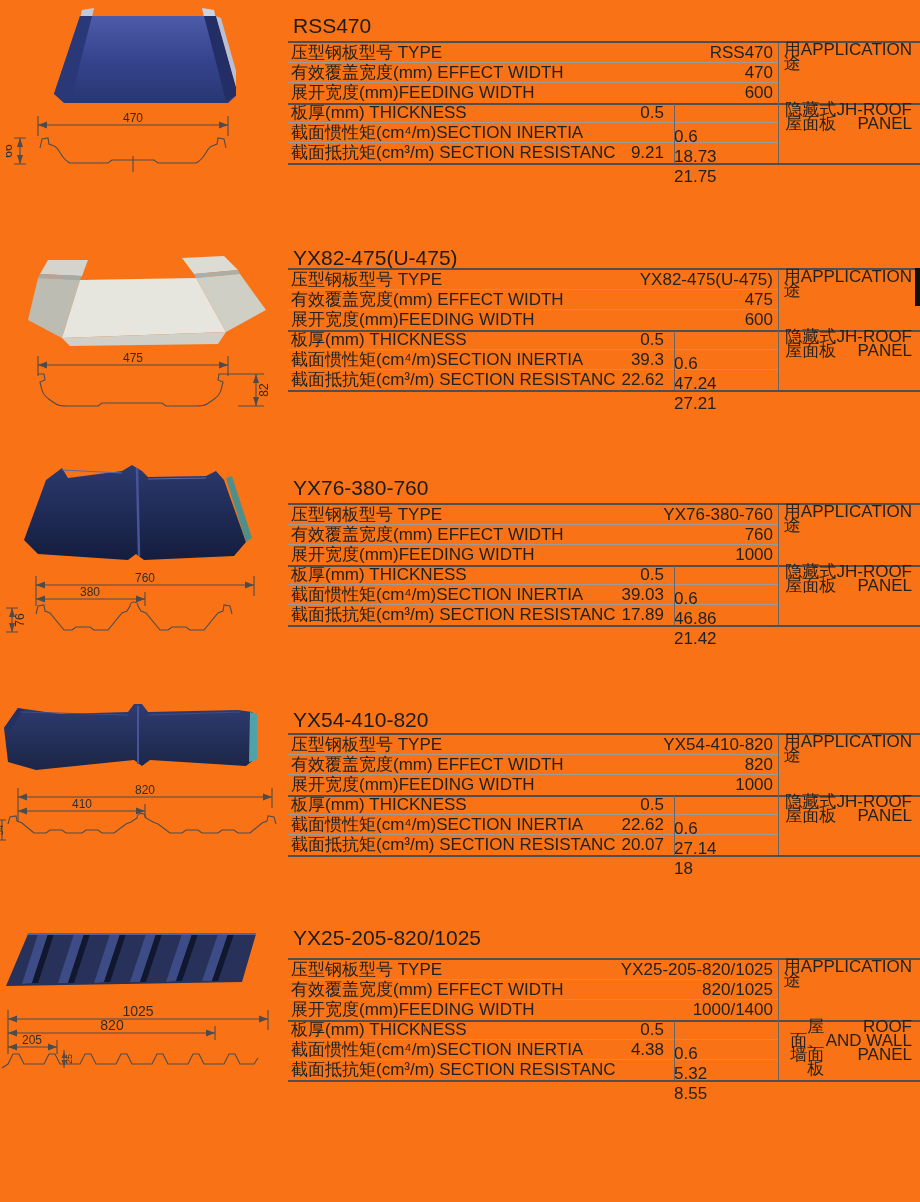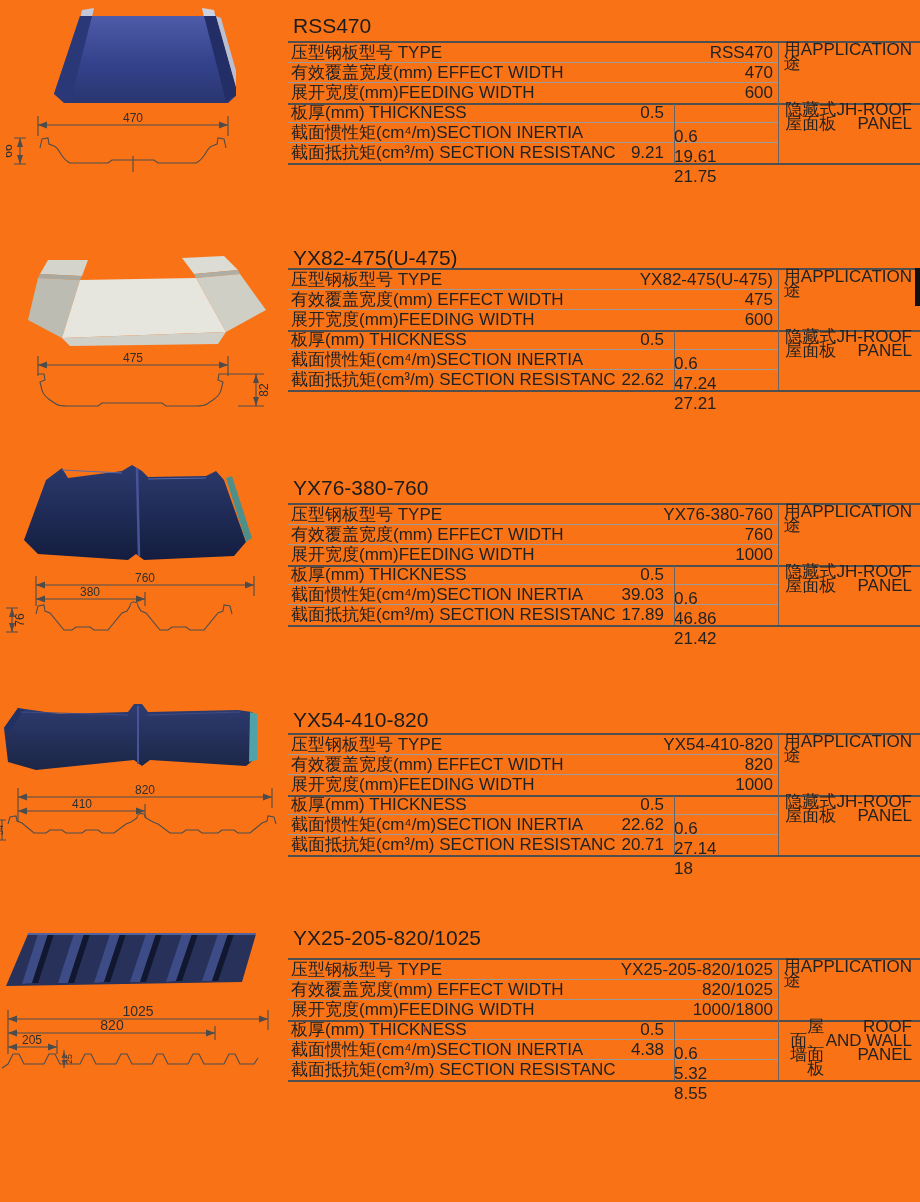--- a/index.html
+++ b/index.html
@@ -78,21 +78,21 @@
         <span class="lbl">展开宽度(mm)FEEDING WIDTH</span>
         <span class="vfull">600</span>
       </div>
     <div class="trow">
         <span class="lbl">板厚(mm) THICKNESS</span>
         <span class="v1">0.5</span>
         <span class="v2">0.6</span>
       </div>
     <div class="trow">
         <span class="lbl">截面惯性矩(cm⁴/m)SECTION INERTIA</span>
-        <span class="v2">19.61</span>
+        <span class="v2">18.73</span>
       </div>
     <div class="trow nb">
         <span class="lbl">截面抵抗矩(cm³/m) SECTION RESISTANC</span>
         <span class="v1">9.21</span>
         <span class="v2">21.75</span>
       </div>
     <div class="gdiv"></div>
     <div class="vd1"></div>
     <div class="vd2"></div>
     <div class="appc app1">
@@ -143,20 +143,21 @@
         <span class="lbl">展开宽度(mm)FEEDING WIDTH</span>
         <span class="vfull">600</span>
       </div>
     <div class="trow">
         <span class="lbl">板厚(mm) THICKNESS</span>
         <span class="v1">0.5</span>
         <span class="v2">0.6</span>
       </div>
     <div class="trow">
         <span class="lbl">截面惯性矩(cm⁴/m)SECTION INERTIA</span>
+        <span class="v1">39.3</span>
         <span class="v2">47.24</span>
       </div>
     <div class="trow nb">
         <span class="lbl">截面抵抗矩(cm³/m) SECTION RESISTANC</span>
         <span class="v1">22.62</span>
         <span class="v2">27.21</span>
       </div>
     <div class="gdiv"></div>
     <div class="vd1"></div>
     <div class="vd2"></div>
@@ -288,21 +289,21 @@
         <span class="v1">0.5</span>
         <span class="v2">0.6</span>
       </div>
     <div class="trow">
         <span class="lbl">截面惯性矩(cm⁴/m)SECTION INERTIA</span>
         <span class="v1">22.62</span>
         <span class="v2">27.14</span>
       </div>
     <div class="trow nb">
         <span class="lbl">截面抵抗矩(cm³/m) SECTION RESISTANC</span>
-        <span class="v1">20.71</span>
+        <span class="v1">20.07</span>
         <span class="v2">18</span>
       </div>
     <div class="gdiv"></div>
     <div class="vd1"></div>
     <div class="vd2"></div>
     <div class="appc app1">
         <div>用途</div>
         <div>APPLICATION</div>
       </div>
     <div class="appc app2">
@@ -354,21 +355,21 @@
     <div class="trow">
         <span class="lbl">压型钢板型号 TYPE</span>
         <span class="vfull">YX25-205-820/1025</span>
       </div>
     <div class="trow">
         <span class="lbl">有效覆盖宽度(mm) EFFECT WIDTH</span>
         <span class="vfull">820/1025</span>
       </div>
     <div class="trow nb">
         <span class="lbl">展开宽度(mm)FEEDING WIDTH</span>
-        <span class="vfull">1000/1800</span>
+        <span class="vfull">1000/1400</span>
       </div>
     <div class="trow">
         <span class="lbl">板厚(mm) THICKNESS</span>
         <span class="redtick"></span>
         <span class="v1">0.5</span>
         <span class="v2">0.6</span>
       </div>
     <div class="trow">
         <span class="lbl">截面惯性矩(cm⁴/m)SECTION INERTIA</span>
         <span class="v1">4.38</span>

